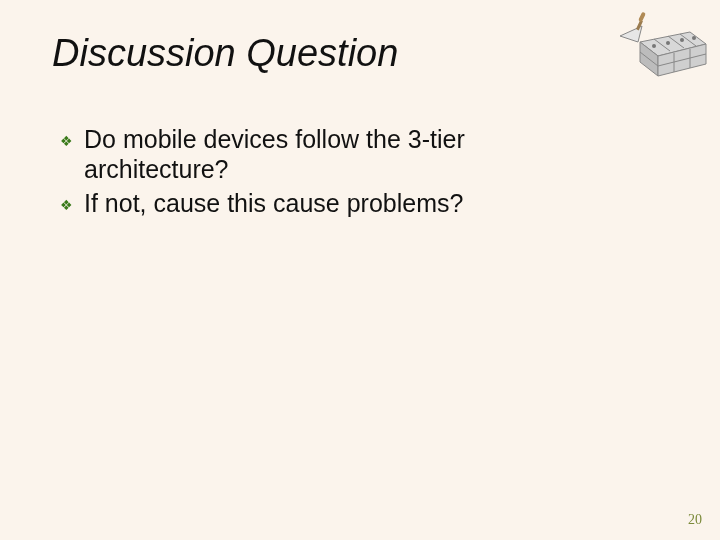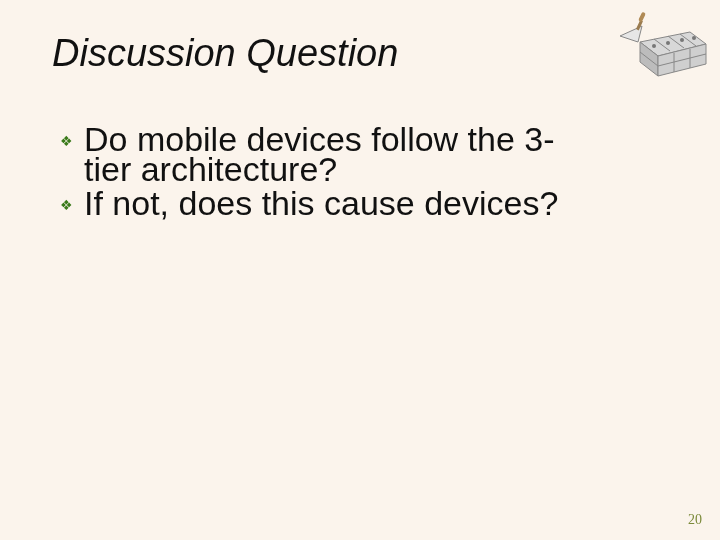--- a/index.html
+++ b/index.html
@@ -39,21 +39,21 @@
   .bullet-glyph {
     color: #3a7a1a;
     font-size: 14px;
     line-height: 30px;
     width: 24px;
     flex: 0 0 24px;
     text-align: left;
     padding-top: 2px;
   }
   .bullet-text {
-    font-size: 34px;
+    font-size: 25px;
     line-height: 30px;
     color: #111;
     font-family: Arial, Helvetica, sans-serif;
   }
   .pagenum {
     position: absolute;
     right: 18px;
     bottom: 12px;
     color: #7b8a3a;
     font-size: 14px;
@@ -103,17 +103,17 @@
 
 <div class="title">Discussion Question</div>
 
 <div class="bullets">
   <div class="bullet-row">
     <div class="bullet-glyph">❖</div>
     <div class="bullet-text">Do mobile devices follow the 3-tier architecture?</div>
   </div>
   <div class="bullet-row">
     <div class="bullet-glyph">❖</div>
-    <div class="bullet-text">If not, does this cause devices?</div>
+    <div class="bullet-text">If not, cause this cause problems?</div>
   </div>
 </div>
 
 <div class="pagenum">20</div>
 
 </body></html>

